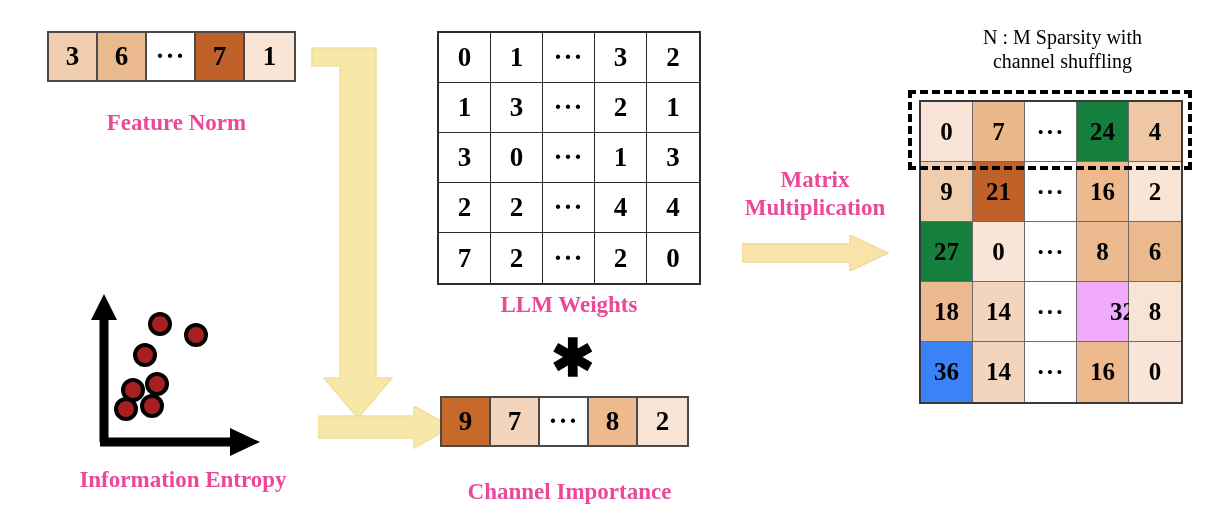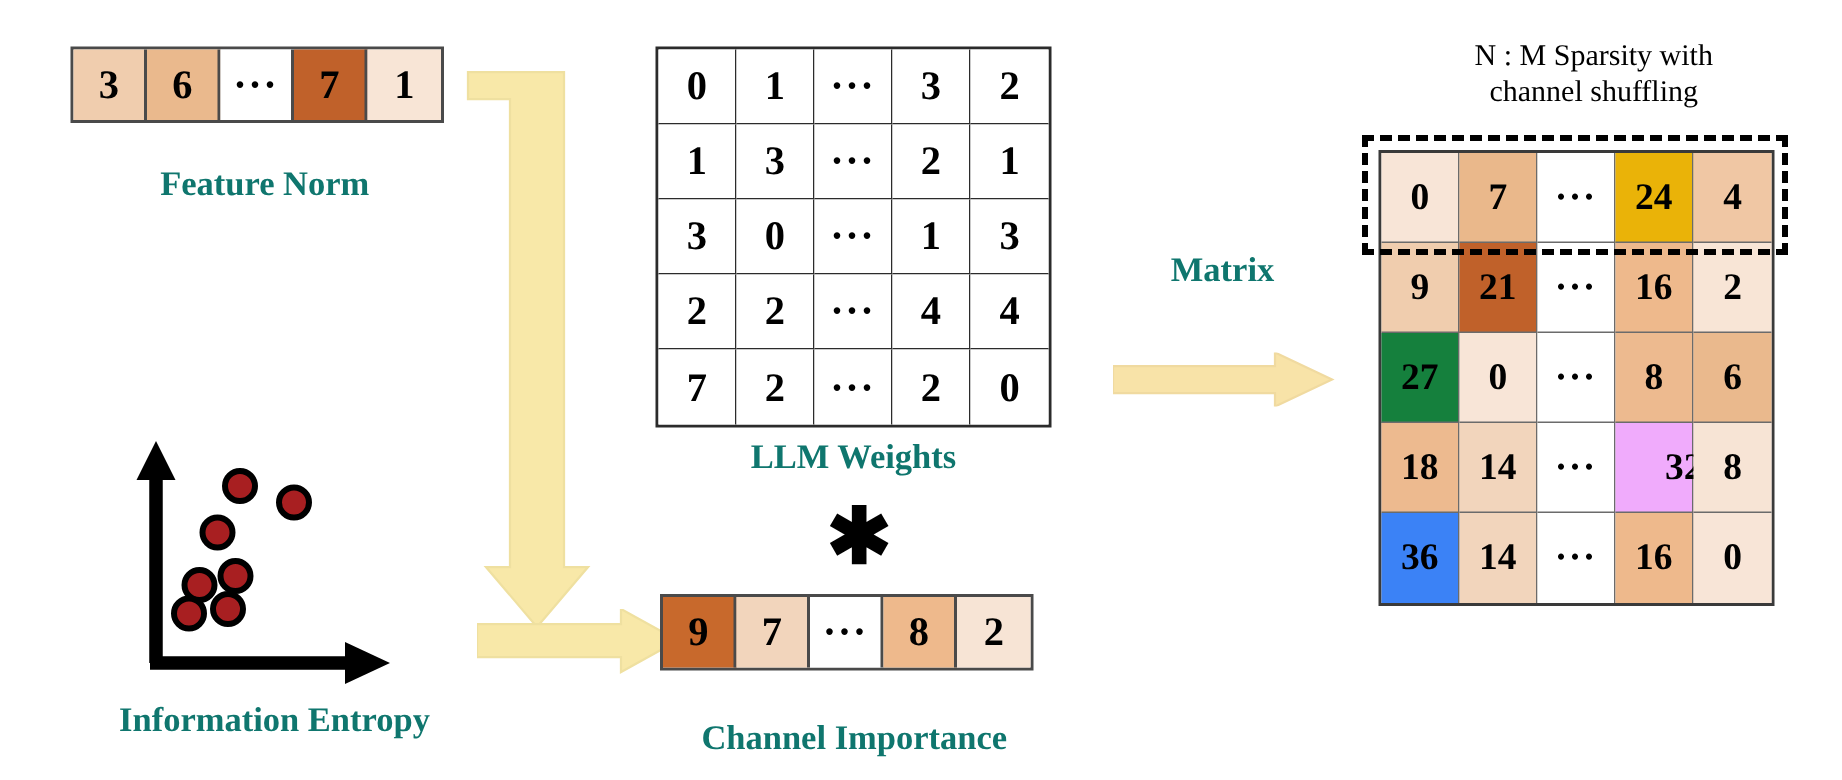--- a/index.html
+++ b/index.html
@@ -8,21 +8,21 @@
 
   .stage{position:absolute;left:0;top:0;width:1228px;height:520px;}
 
   
   .row-vec{position:absolute;display:flex;border:2px solid #4a4a4a;box-sizing:content-box;}
   .row-vec .cell{width:49px;height:47px;display:flex;align-items:center;justify-content:center;
                  font-weight:bold;font-size:27px;color:#000;border-right:2px solid #4a4a4a;
                  box-sizing:border-box;}
   .row-vec .cell:last-child{border-right:none;}
 
-  .caption{position:absolute;font-weight:bold;font-size:23px;color:#0f766e;
+  .caption{position:absolute;font-weight:bold;font-size:23px;color:#ec4899;
            white-space:nowrap;text-align:center;}
 
   
   .wmatrix{position:absolute;left:437px;top:31px;border:2px solid #2b2b2b;
            display:grid;grid-template-columns:repeat(5,52px);grid-template-rows:repeat(5,50px);}
   .wmatrix .wc{display:flex;align-items:center;justify-content:center;font-weight:bold;
                font-size:27px;color:#000;border-right:1.6px solid #2b2b2b;
                border-bottom:1.6px solid #2b2b2b;box-sizing:border-box;background:#fff;}
   .wmatrix .wc:nth-child(5n){border-right:none;}
   .wmatrix .wc:nth-child(n+21){border-bottom:none;}
@@ -128,34 +128,35 @@
       <div class="cell" style="background: rgb(200, 105, 44);">9</div>
       <div class="cell" style="background: rgb(242, 213, 188);">7</div>
       <div class="cell dots" style="background: rgb(255, 255, 255);">···</div>
       <div class="cell" style="background: rgb(238, 185, 140);">8</div>
       <div class="cell" style="background: rgb(247, 228, 213);">2</div>
     </div>
   <div class="caption" id="ci-cap" style="left:440px;top:479px;width:259px;">Channel Importance</div>
 
   <div class="caption" style="left:735px;top:166px;width:160px;line-height:1.2;">
     <div>Matrix</div>
+    <div>Multiplication</div>
   </div>
   <svg class="yarrow" style="left:742px;top:235px;" width="152" height="36">
     <path id="mm-path" d="M 0 9 L 108 9 L 108 0 L 146 18 L 108 36 L 108 27 L 0 27 Z" fill="#f8e3a8" stroke="#f0daa0" stroke-width="1.5"></path>
   </svg>
 
   <div class="title2" style="left:940px;top:25px;width:245px;">
     <div>N : M Sparsity with</div>
     <div>channel shuffling</div>
   </div>
   <div class="smatrix" id="s-matrix">
       <div class="sc" style="background: rgb(248, 229, 215);">0</div>
       <div class="sc" style="background: rgb(234, 184, 139);">7</div>
       <div class="sc dots" style="background: rgb(255, 255, 255);">···</div>
-      <div class="sc" style="background: #eab308;">24</div>
+      <div class="sc" style="background: #15803d;">24</div>
       <div class="sc" style="background: rgb(240, 199, 164);">4</div>
       <div class="sc" style="background: rgb(240, 205, 174);">9</div>
       <div class="sc" style="background: rgb(192, 97, 42);">21</div>
       <div class="sc dots" style="background: rgb(255, 255, 255);">···</div>
       <div class="sc" style="background: rgb(238, 185, 140);">16</div>
       <div class="sc" style="background: rgb(248, 229, 214);">2</div>
       <div class="sc" style="background: #15803d;">27</div>
       <div class="sc" style="background: rgb(248, 229, 215);">0</div>
       <div class="sc dots" style="background: rgb(255, 255, 255);">···</div>
       <div class="sc" style="background: rgb(237, 186, 143);">8</div>

